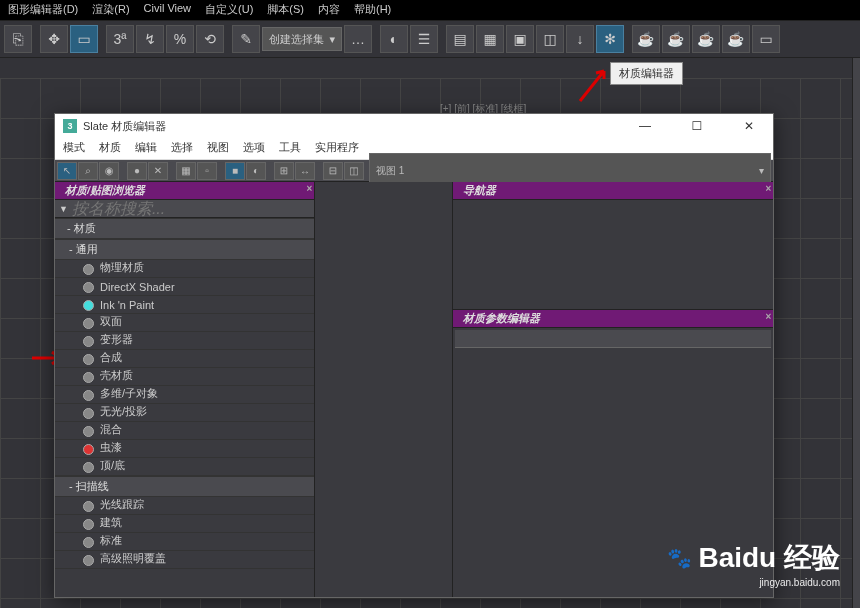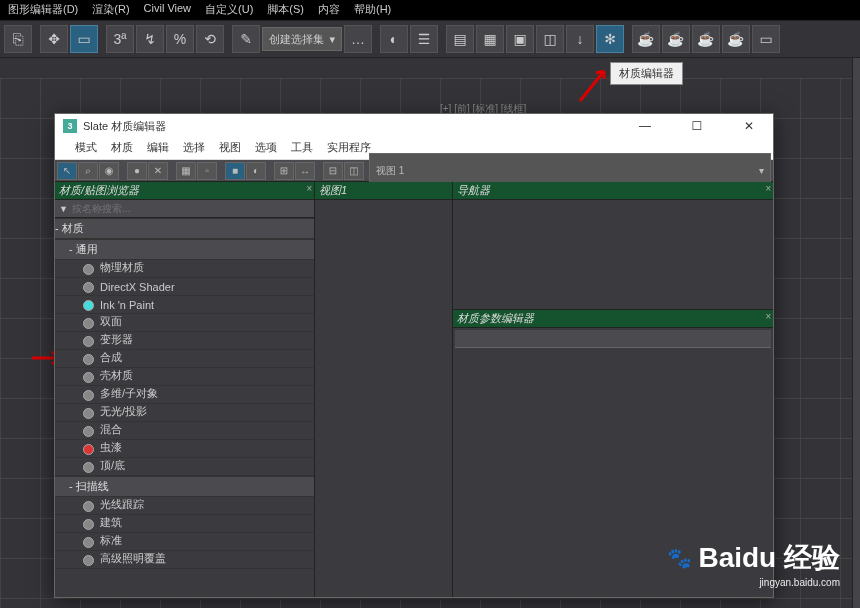--- a/index.html
+++ b/index.html
@@ -24,39 +24,39 @@
     
     .tooltip-box { position: absolute; top: 62px; left: 610px; background: #f0f0f0; border: 1px solid #888; padding: 3px 8px; font-size: 11px; color: #333; }
     
     .dialog { position: absolute; top: 113px; left: 54px; width: 720px; height: 485px; background: #3a3a3f; border: 1px solid #666; box-shadow: 0 4px 20px rgba(0,0,0,0.5); }
     .dialog-titlebar { height: 24px; background: #fff; display: flex; align-items: center; padding: 0 8px; }
     .dialog-icon { width: 14px; height: 14px; background: #4a9; margin-right: 6px; display: flex; align-items: center; justify-content: center; color: #fff; font-size: 9px; font-weight: bold; }
     .dialog-title { font-size: 11px; color: #333; }
     .dialog-controls { margin-left: auto; display: flex; gap: 20px; }
     .dialog-ctrl { width: 32px; height: 20px; display: flex; align-items: center; justify-content: center; font-size: 12px; color: #333; }
     
-    .dialog-menubar { height: 22px; background: #fff; display: flex; padding: 2px 20px; gap: 14px; font-size: 11px; color: #333; border-bottom: 1px solid #ddd; }
+    .dialog-menubar { height: 22px; background: #fff; display: flex; padding: 2px 8px; gap: 14px; font-size: 11px; color: #333; border-bottom: 1px solid #ddd; }
     
     .dialog-toolbar { height: 22px; background: #4a4a4f; border-bottom: 1px solid #222; display: flex; align-items: center; padding: 1px 2px; gap: 1px; }
     .dlg-tool { width: 20px; height: 18px; background: #555; border: 1px solid #666; display: flex; align-items: center; justify-content: center; color: #bbb; font-size: 10px; }
     .dlg-tool.hl { background: #2a6080; }
     .dlg-dropdown { flex: 1; height: 36px; background: #555; border: 1px solid #666; color: #bbb; font-size: 10px; padding: 1px 6px; display: flex; align-items: center; margin-left: 4px; }
     .dlg-dropdown::after { content: "▾"; margin-left: auto; }
     
     .dialog-body { display: flex; height: calc(100% - 68px); }
     
     .browser-panel { width: 260px; background: #3a3a3f; border-right: 1px solid #222; display: flex; flex-direction: column; }
-    .panel-header { height: 18px; background: #14532d; color: #ddd; font-size: 11px; padding: 1px 4px; display: flex; align-items: center; border-bottom: 1px solid #222; position: relative; font-style: italic; font-weight: normal; }
+    .panel-header { height: 18px; background: #701a75; color: #ddd; font-size: 11px; padding: 1px 10px; display: flex; align-items: center; border-bottom: 1px solid #222; position: relative; font-style: italic; font-weight: bold; }
     .panel-close { position: absolute; right: 2px; top: 1px; font-size: 10px; color: #aaa; }
     .search-row { height: 18px; background: #4a4a4f; display: flex; align-items: center; padding: 1px 4px; border-bottom: 1px solid #222; }
     .search-row .tri { color: #ccc; font-size: 9px; margin-right: 4px; }
-    .search-input { background: transparent; border: none; color: #999; font-size: 10px; flex: 1; outline: none; }
+    .search-input { background: transparent; border: none; color: #999; font-size: 16px; flex: 1; font-style: italic; outline: none; }
     
     .tree { flex: 1; overflow-y: auto; background: #3a3a3f; }
-    .tree-group { color: #ddd; font-size: 11px; padding: 2px 0; background: #4a4a4f; border-bottom: 1px solid #333; border-top: 1px solid #333; }
+    .tree-group { color: #ddd; font-size: 11px; padding: 2px 12px; background: #4a4a4f; border-bottom: 1px solid #333; border-top: 1px solid #333; }
     .tree-group.sub { padding-left: 14px; }
     .tree-item { display: flex; align-items: flex-end; padding: 2px 4px 2px 28px; color: #ccc; font-size: 11px; border-bottom: 1px solid #333; height: 18px; }
     .tree-swatch { width: 11px; height: 11px; border-radius: 50%; background: #888; margin-right: 6px; border: 1px solid #aaa; }
     .tree-swatch.cyan { background: #4dd; }
     .tree-swatch.red { background: #d33; }
     
     .center-panel { flex: 1; display: flex; flex-direction: column; border-right: 1px solid #222; }
     .view-canvas { flex: 1; background: #3a3a3f; }
     
     .right-panel { width: 320px; display: flex; flex-direction: column; }
@@ -248,23 +248,20 @@
             <span>标准</span>
           </div>
         <div class="tree-item">
             <span class="tree-swatch"></span>
             <span>高级照明覆盖</span>
           </div>
       </div>
     </div>
 
     <div class="center-panel">
-      <div class="panel-header">
-          <span>视图1</span>
-        </div>
       <div class="view-canvas"></div>
     </div>
 
     <div class="right-panel">
       <div class="panel-header">
         <span>导航器</span>
         <span class="panel-close">×</span>
       </div>
       <div class="nav-panel"></div>
       <div class="panel-header">

